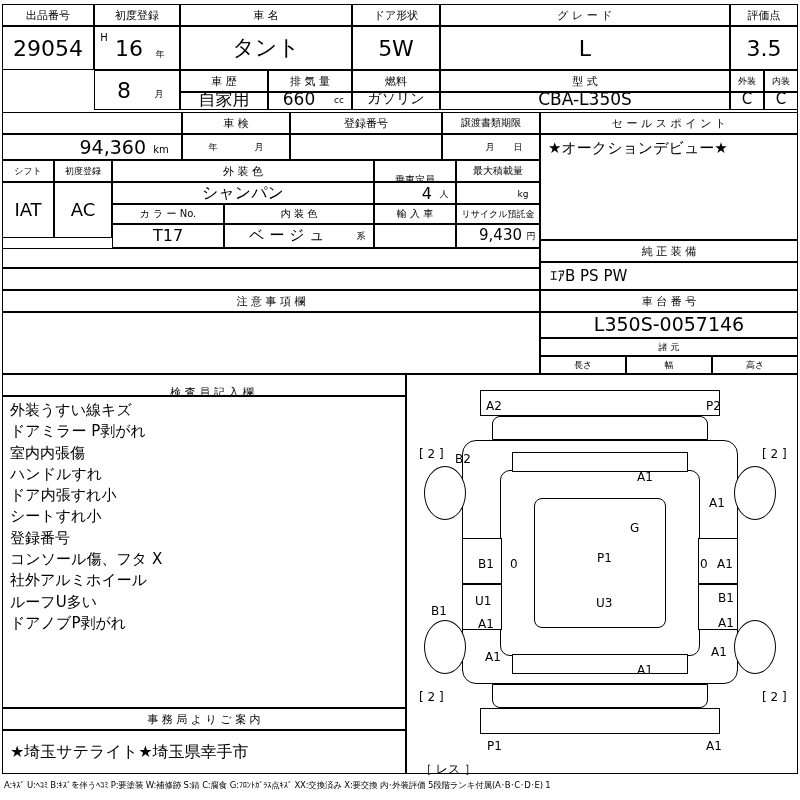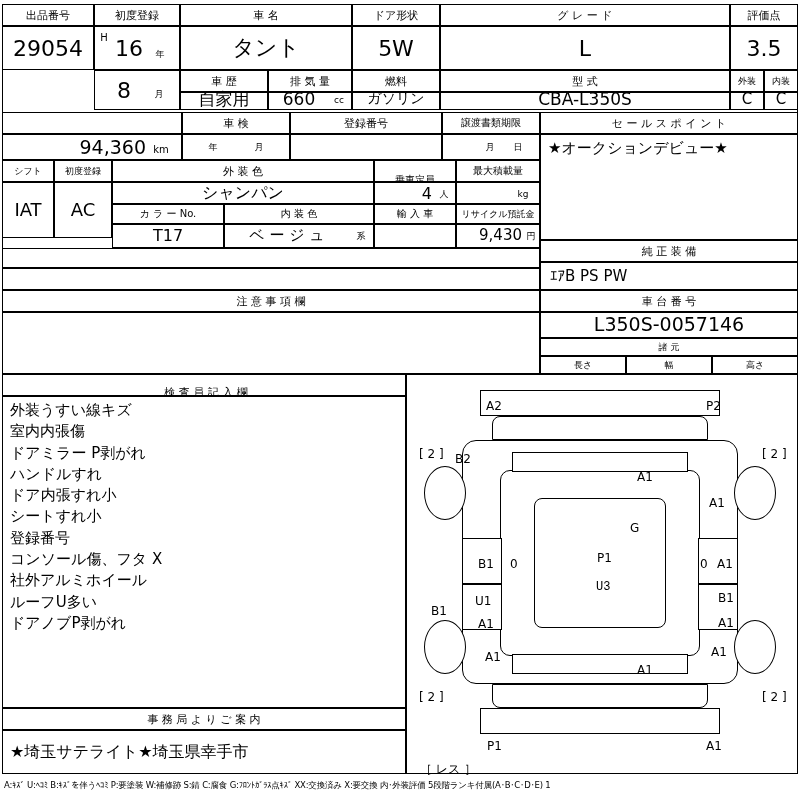--- a/index.html
+++ b/index.html
@@ -222,26 +222,26 @@
   <div class="lbl tiny" style="left:540px;top:338px;width:258px;height:18px;">諸 元</div>
 
   <div class="bx" style="left:540px;top:356px;width:86px;height:18px;"></div>
   <div class="lbl tiny" style="left:540px;top:356px;width:86px;height:18px;">長さ</div>
   <div class="bx" style="left:626px;top:356px;width:86px;height:18px;"></div>
   <div class="lbl tiny" style="left:626px;top:356px;width:86px;height:18px;">幅</div>
   <div class="bx" style="left:712px;top:356px;width:86px;height:18px;"></div>
   <div class="lbl tiny" style="left:712px;top:356px;width:86px;height:18px;">高さ</div>
 
   <div class="bx" style="left:2px;top:374px;width:404px;height:22px;"></div>
-  <div class="lbl" style="left:4px;top:374px;width:404px;height:36px;">検 査 員 記 入 欄</div>
+  <div class="lbl" style="left:10px;top:374px;width:404px;height:36px;">検 査 員 記 入 欄</div>
   <div class="bx" style="left:2px;top:396px;width:404px;height:312px;"></div>
   <div id="notes" style="position:absolute;left:10px;top:400px;width:390px;height:306px;">
       <div>外装うすい線キズ</div>
+      <div>ドアミラー P剥がれ</div>
       <div>室内内張傷</div>
-      <div>ドアミラー P剥がれ</div>
       <div>ハンドルすれ</div>
       <div>ドア内張すれ小</div>
       <div>シートすれ小</div>
       <div>登録番号</div>
       <div>コンソール傷、フタ X</div>
       <div>社外アルミホイール</div>
       <div>ルーフU多い</div>
       <div>ドアノブP剥がれ</div>
     </div>
 
@@ -284,21 +284,21 @@
       <div class="tag" style="left: 637px; top: 470px;">A1</div>
       <div class="tag" style="left: 709px; top: 496px;">A1</div>
       <div class="tag" style="left: 630px; top: 521px;">G</div>
       <div class="tag" style="left: 478px; top: 557px;">B1</div>
       <div class="tag" style="left: 597px; top: 551px;">P1</div>
       <div class="tag" style="left: 717px; top: 557px;">A1</div>
       <div class="tag" style="left: 510px; top: 557px;">0</div>
       <div class="tag" style="left: 700px; top: 557px;">0</div>
       <div class="tag" style="left: 431px; top: 604px;">B1</div>
       <div class="tag" style="left: 475px; top: 594px;">U1</div>
-      <div class="tag" style="left: 596px; top: 580px; font-family: Liberation Mono, monospace;">U3</div>
+      <div class="tag" style="left: 596px; top: 596px;">U3</div>
       <div class="tag" style="left: 718px; top: 591px;">B1</div>
       <div class="tag" style="left: 478px; top: 617px;">A1</div>
       <div class="tag" style="left: 718px; top: 616px;">A1</div>
       <div class="tag" style="left: 485px; top: 650px;">A1</div>
       <div class="tag" style="left: 711px; top: 645px;">A1</div>
       <div class="tag" style="left: 637px; top: 663px;">A1</div>
       <div class="tag" style="left: 419px; top: 690px;">[ 2 ]</div>
       <div class="tag" style="left: 762px; top: 690px;">[ 2 ]</div>
       <div class="tag" style="left: 487px; top: 739px;">P1</div>
       <div class="tag" style="left: 706px; top: 739px;">A1</div>

